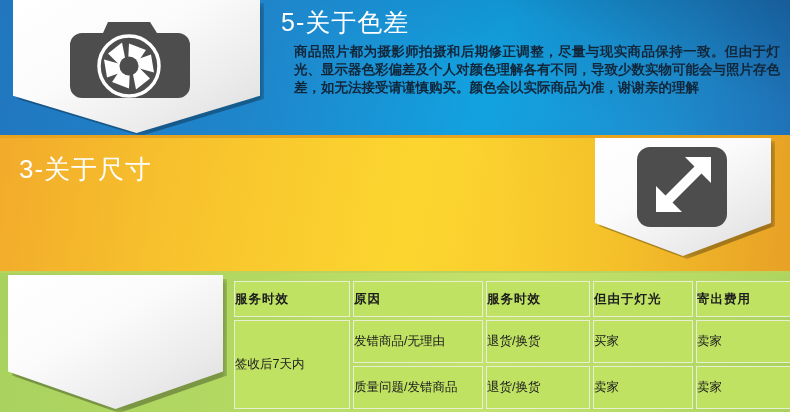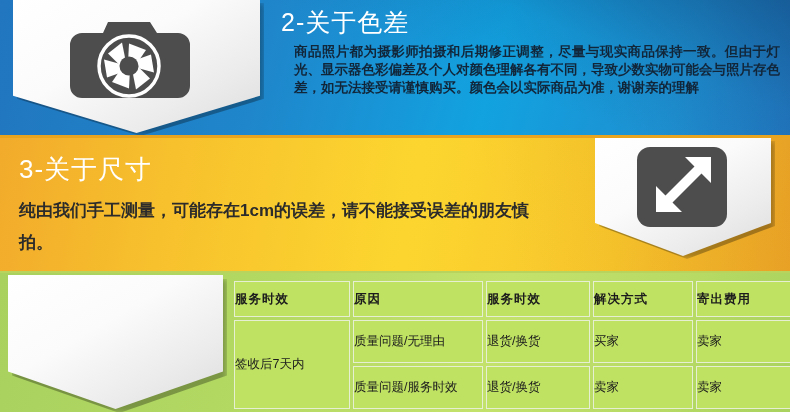--- a/index.html
+++ b/index.html
@@ -195,42 +195,41 @@
             <path d="M82 62.5 L68 73.5 L65 58.5 L70 50.5 Z"></path>
             <path d="M61 72.5 L44 66 L52.5 53.5 L62 53 Z"></path>
             <path d="M39 61.5 L36 43.5 L50.5 47.5 L56 55.5 Z"></path>
             <path d="M40 37.5 L54 26.5 L57 41.5 L52 49.5 Z"></path>
           </g>
           <circle cx="61" cy="50" r="9.5" fill="#4d4d4d"></circle>
         </svg>
       </div>
     </div>
 
-    <div class="head-title">2-关于色差</div>
+    <div class="head-title">5-关于色差</div>
     <div class="body-text">商品照片都为摄影师拍摄和后期修正调整，尽量与现实商品保持一致。但由于灯光、显示器色彩偏差及个人对颜色理解各有不同，导致少数实物可能会与照片存色差，如无法接受请谨慎购买。颜色会以实际商品为准，谢谢亲的理解</div>
 
     <div class="bottom-rule"></div>
   </div>
 
   <div class="sec-size">
 
     <div class="pennant-shadow pennant-arrow-sh"></div>
     <div class="pennant pennant-arrow">
       <div class="arrow-icon">
         <svg viewBox="0 0 90 80" width="90" height="80" xmlns="http://www.w3.org/2000/svg">
           <rect x="0" y="0" width="90" height="80" rx="13" ry="13" fill="#4d4d4d"></rect>
           <g fill="#ffffff">
             <path d="M74 10 L74 36 L64.5 26.5 L35.5 55.5 L45 65 L19 65 L19 39 L28.5 48.5 L57.5 19.5 L48 10 Z"></path>
           </g>
         </svg>
       </div>
     </div>
 
     <div class="head-title">3-关于尺寸</div>
-    <div class="body-text">纯由我们手工测量，可能存在1cm的误差，请不能接受误差的朋友慎拍。</div>
 
     <div class="bottom-rule"></div>
   </div>
 
   <div class="sec-after">
 
     <div class="pennant-shadow pennant-after-sh"></div>
     <div class="pennant pennant-after"></div>
 
     <table class="fee-table">
@@ -239,34 +238,34 @@
           <col class="col-b">
           <col class="col-c">
           <col class="col-d">
           <col class="col-e">
       </colgroup>
       <thead>
         <tr>
           <th>服务时效</th>
           <th>原因</th>
           <th>服务时效</th>
-          <th>解决方式</th>
+          <th>但由于灯光</th>
           <th>寄出费用</th>
         </tr>
       </thead>
       <tbody>
         <tr>
           <td class="rowspan-cell" rowspan="2">签收后7天内</td>
-          <td>质量问题/无理由</td>
+          <td>发错商品/无理由</td>
           <td>退货/换货</td>
           <td class="cell-buyer-red">买家</td>
           <td>卖家</td>
         </tr>
         <tr>
-          <td>质量问题/服务时效</td>
+          <td>质量问题/发错商品</td>
           <td>退货/换货</td>
           <td>卖家</td>
           <td>卖家</td>
         </tr>
       </tbody>
     </table>
 
   </div>
 
 </div>

